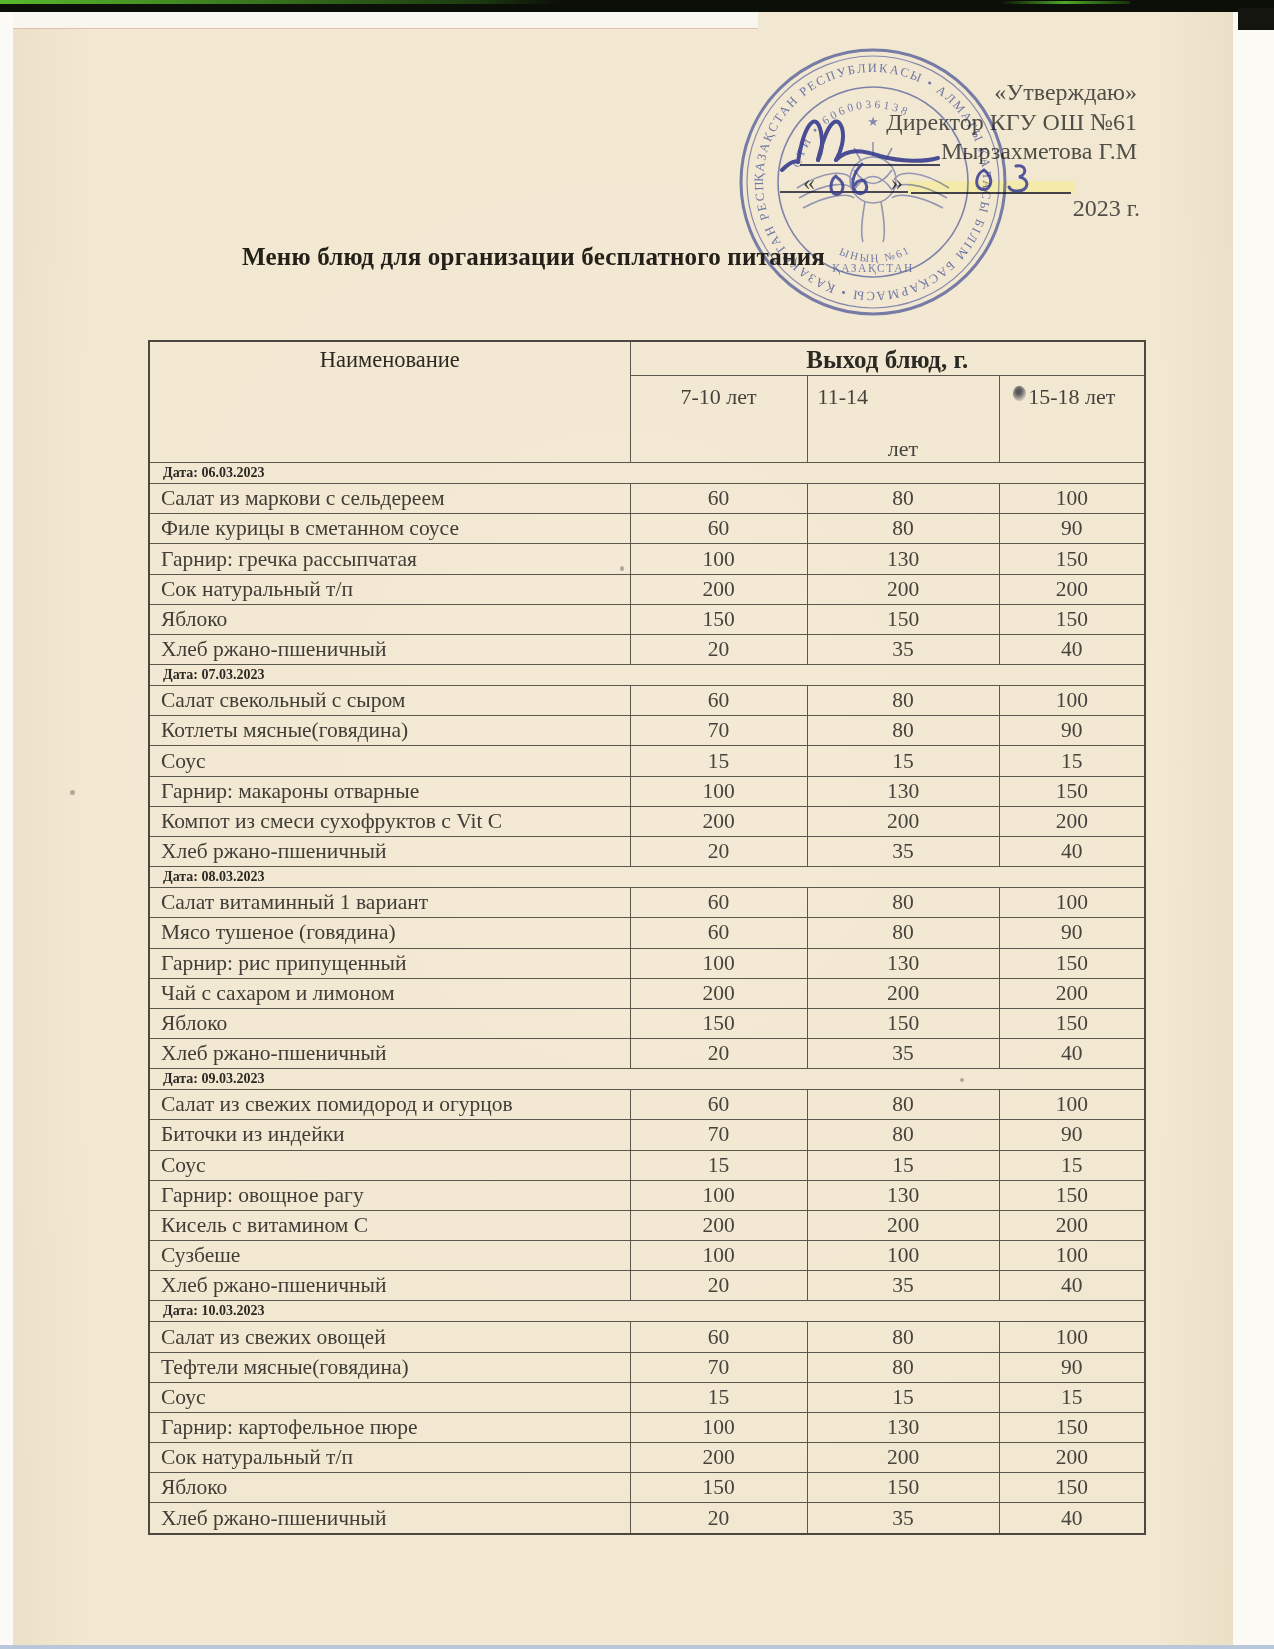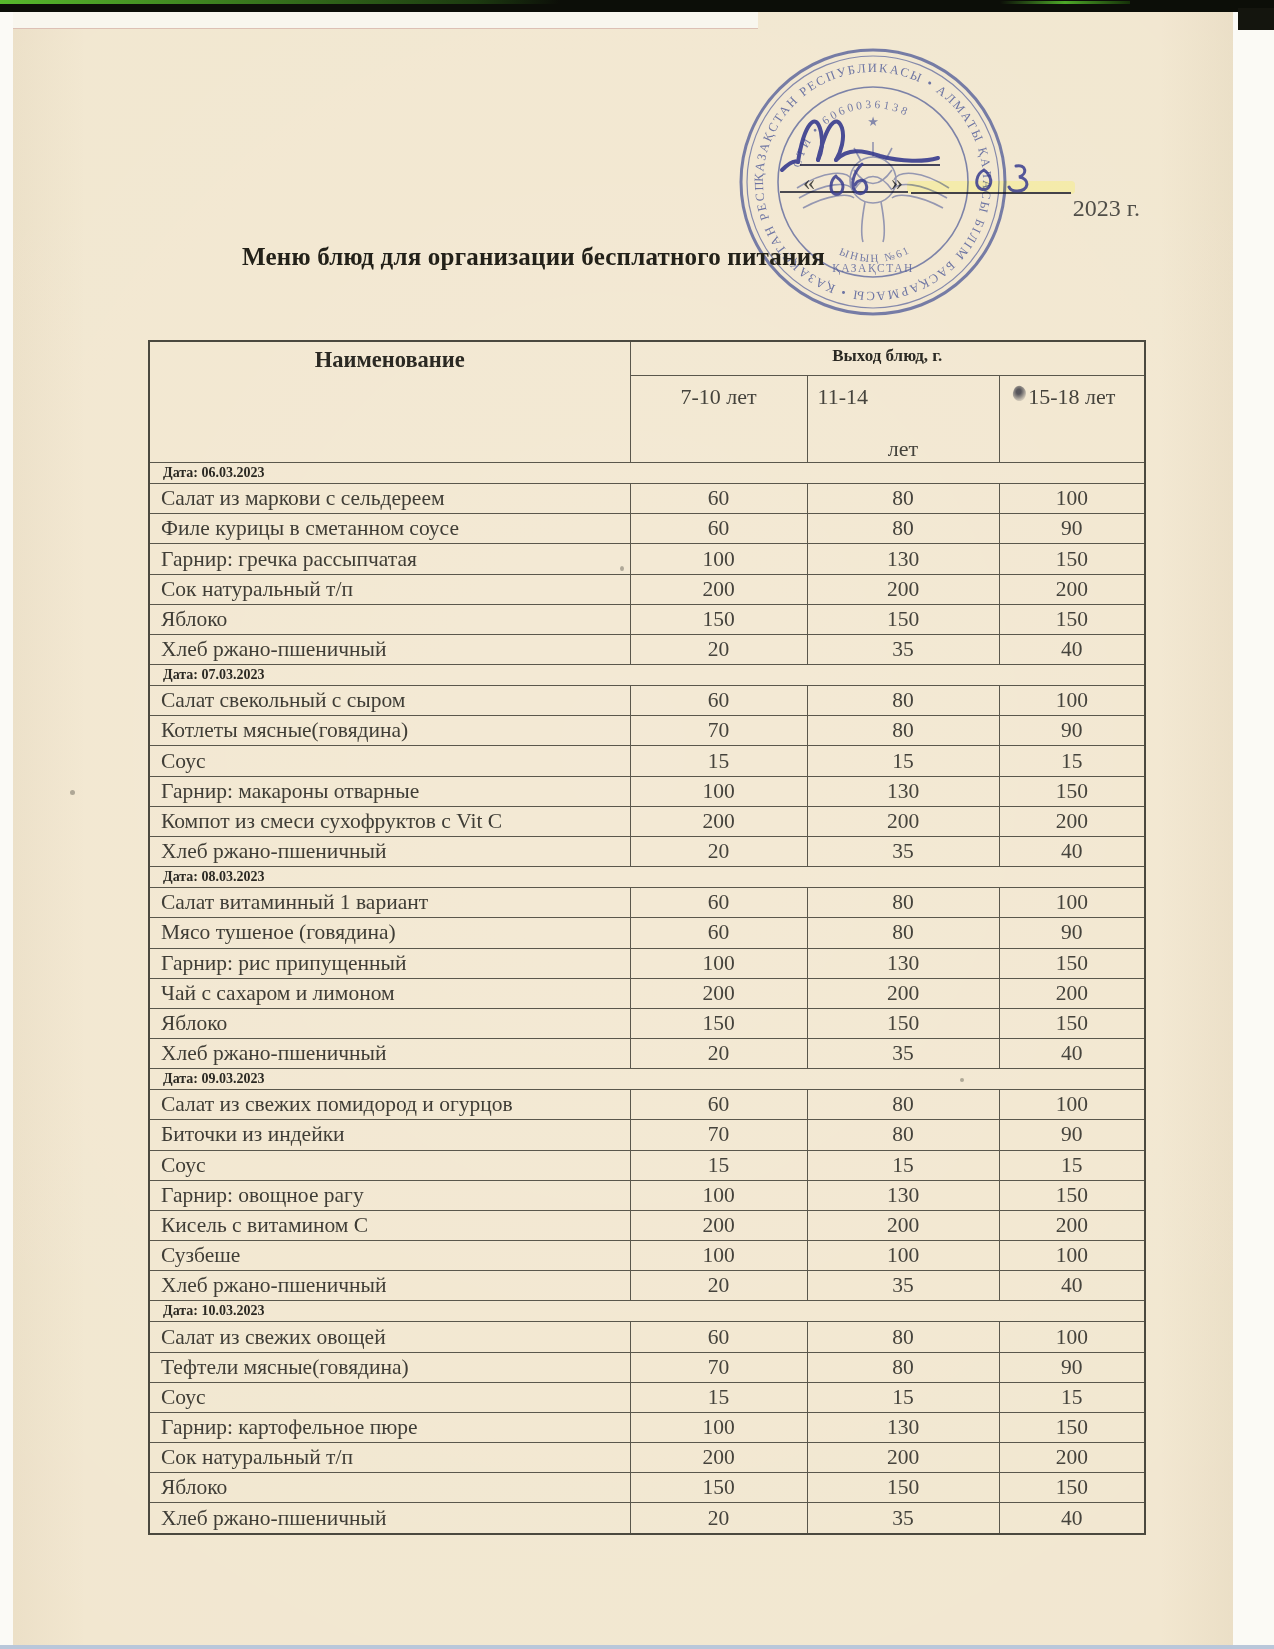--- a/index.html
+++ b/index.html
@@ -64,23 +64,23 @@
   .title{position:absolute;left:29px;top:241px;width:1009px;text-align:center;
     font-weight:bold;font-size:25px;line-height:31px;color:#232119;
     letter-spacing:.2px;}
   
   .menu-table{position:absolute;left:148px;top:340px;width:996px;height:1195px;
     border-collapse:collapse;table-layout:fixed;
     font-size:21.5px;color:var(--ink);}
   .menu-table th,.menu-table td{border:1px solid var(--table_line);padding:0;overflow:hidden;}
   .menu-table{border:2px solid #4b493f;}
   th.h-name{vertical-align:top;text-align:center;padding-top:5px;
-    font-weight:bold;font-size:22.5px;color:var(--ink_bold);height:29px;}
+    font-weight:normal;font-size:22.5px;color:var(--ink_bold);height:29px;}
   th.h-group{vertical-align:top;text-align:center;padding-top:4px;
-    font-weight:bold;font-size:17px;color:var(--ink_bold);height:29px;}
+    font-weight:bold;font-size:25px;color:var(--ink_bold);height:29px;}
   th.h-age{vertical-align:top;font-weight:normal;font-size:22px;height:59px;padding-top:8px;color:#45433c;}
   th.a1,th.a3{text-align:center;margin-left:20px;}
   th.a2{text-align:left;}
   .age2-top{padding-left:10px;}
   .age2-bot{text-align:center;margin-top:26px;}
   td.c-name{padding:2px 4px 2px 11px;white-space:nowrap;}
   td.c-val{text-align:center;color:#45433c;}
   tr.date-row td{font-weight:bold;font-size:14px;color:var(--ink_bold);
     padding:2px 4px 2px 13px;white-space:nowrap;}
 </style>
@@ -92,20 +92,25 @@
   <div class="paper"></div>
   <div class="paper-top-gap"></div>
   <div class="strip-top">
     <div class="green-a"></div>
       <div class="green-b"></div>
   </div>
   <div class="corner-tr"></div>
   <div class="strip-right"></div>
   <div class="strip-bottom"></div>
 
+  <div class="approval">
+    <div>«Утверждаю»</div>
+    <div>Директор КГУ ОШ №61</div>
+    <div>Мырзахметова Г.М</div>
+  </div>
   <div class="sig-line"></div>
   <div class="date-line">
     <span class="hl-yellow"></span>
     <span class="blank-a"></span>
     <span class="blank-b"></span>
     <span class="dq-open">«</span>
     <span class="dq-close">»</span>
     <span class="year">2023 г.</span>
   </div>
 

